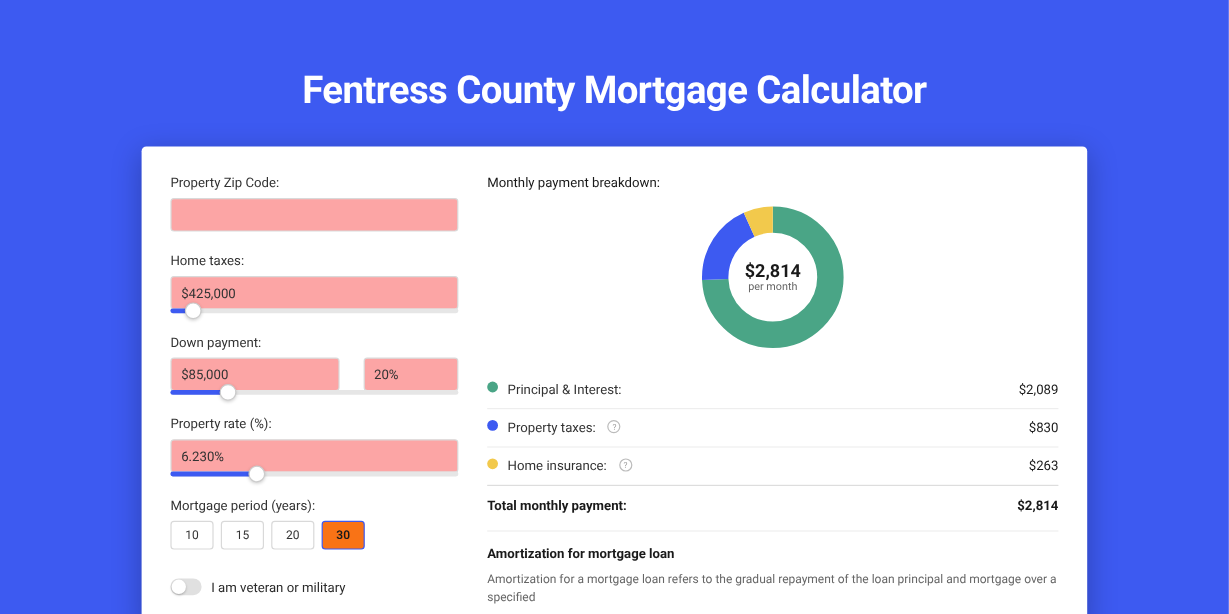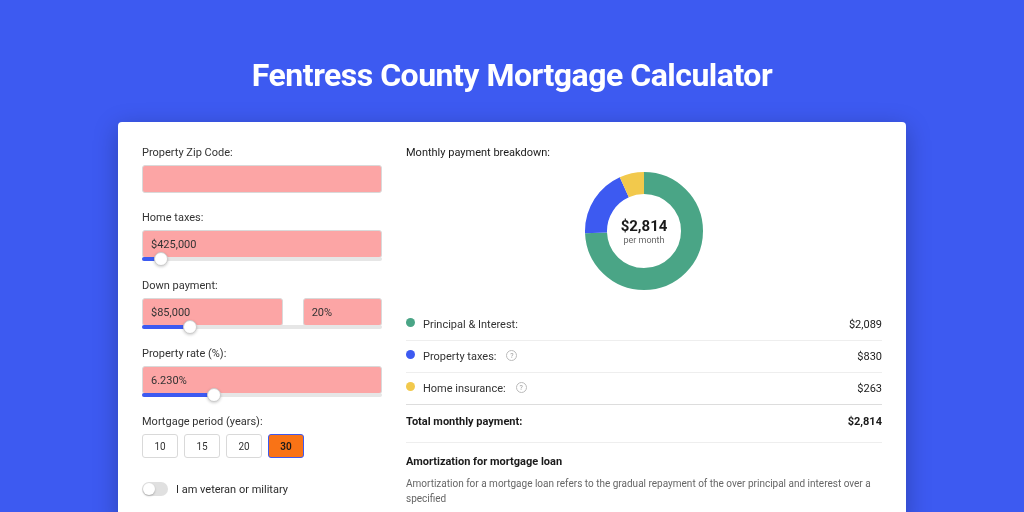--- a/index.html
+++ b/index.html
@@ -151,17 +151,17 @@
         </div>
       </div>
 
     <div class="total-row">
       <span>Total monthly payment:</span>
       <span>$2,814</span>
     </div>
 
     <div class="amort">
       <div class="amort-title">Amortization for mortgage loan</div>
-      <div class="amort-text">Amortization for a mortgage loan refers to the gradual repayment of the over principal and interest over a specified</div>
+      <div class="amort-text">Amortization for a mortgage loan refers to the gradual repayment of the loan principal and mortgage over a specified</div>
     </div>
   </div>
 
 </div>
 
 </body></html>

